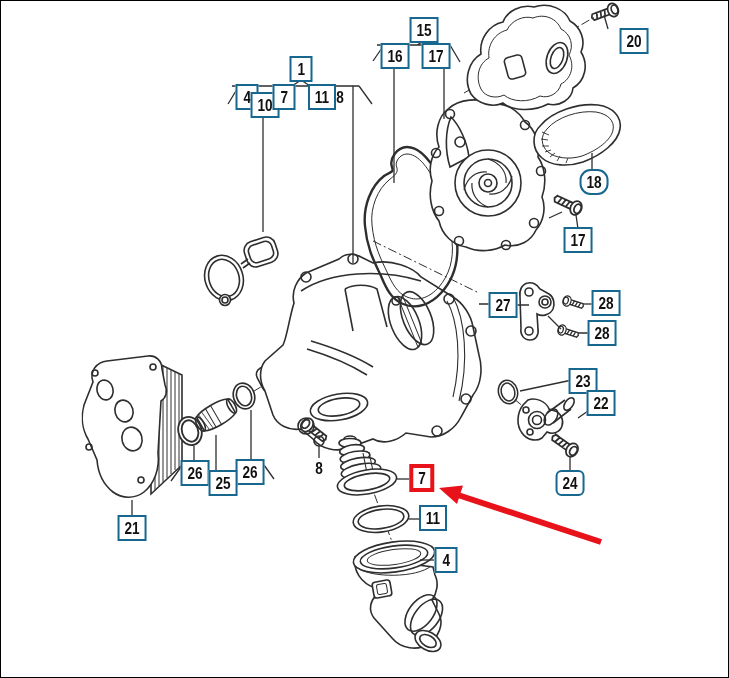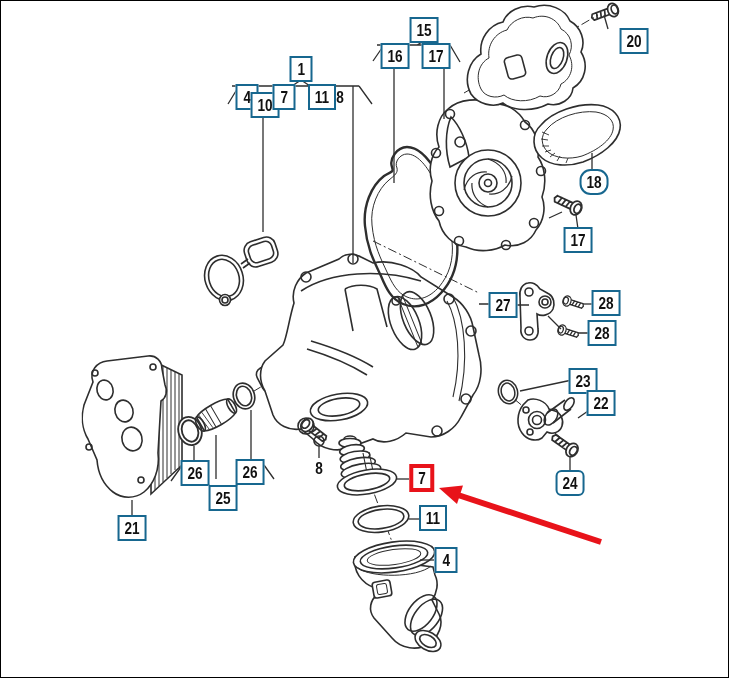--- a/index.html
+++ b/index.html
@@ -286,19 +286,19 @@
       <div class="plabel boxed" style="left: 577px; top: 239px;"><span>17</span></div>
       <div class="plabel boxed" style="left: 502px; top: 304px; text-align: right;"><span>27</span></div>
       <div class="plabel boxed" style="left: 605px; top: 302px;"><span>28</span></div>
       <div class="plabel boxed" style="left: 601px; top: 332px;"><span>28</span></div>
       <div class="plabel boxed" style="left: 582px; top: 380px; text-align: center;"><span>23</span></div>
       <div class="plabel boxed" style="left: 580px; top: 402px; margin-left: 20px;"><span>22</span></div>
       <div class="plabel boxed" style="left: 569px; top: 482px; border-radius: 6px;"><span>24</span></div>
       <div class="plabel boxed" style="left: 131px; top: 527px;"><span>21</span></div>
       <div class="plabel boxed" style="left: 194px; top: 472px;"><span>26</span></div>
       <div class="plabel boxed" style="left: 249px; top: 471px;"><span>26</span></div>
-      <div class="plabel boxed" style="left: 222px; top: 497px;"><span>25</span></div>
+      <div class="plabel boxed" style="left: 222px; top: 482px;"><span>25</span></div>
       <div class="plabel" style="left: 318px; top: 467px;"><span>8</span></div>
       <div class="plabel highlight" style="left: 421px; top: 477px;"><span>7</span></div>
       <div class="plabel boxed" style="left: 432px; top: 517px;"><span>11</span></div>
       <div class="plabel boxed" style="left: 445px; top: 559px;"><span>4</span></div>
     </div>
 </div>
 
 </body></html>

